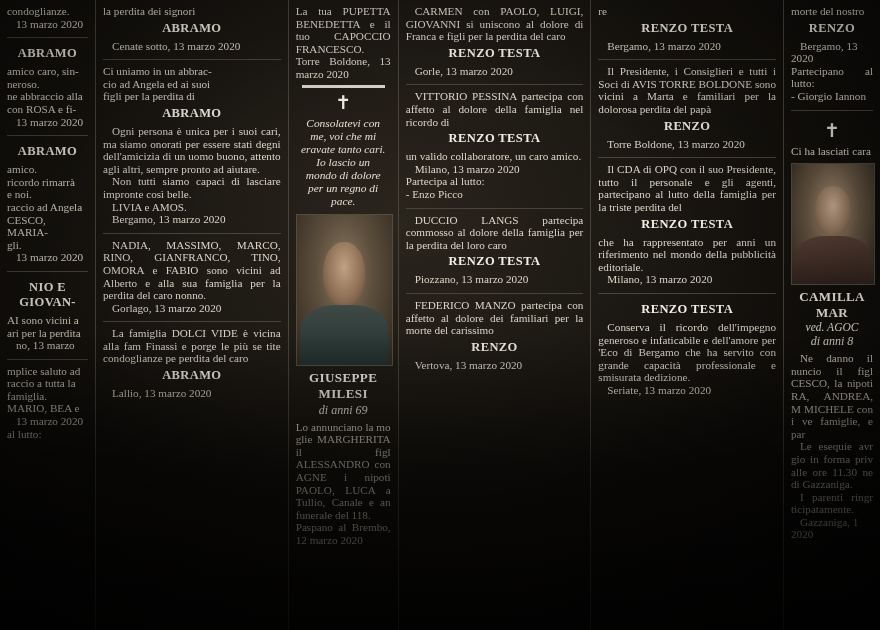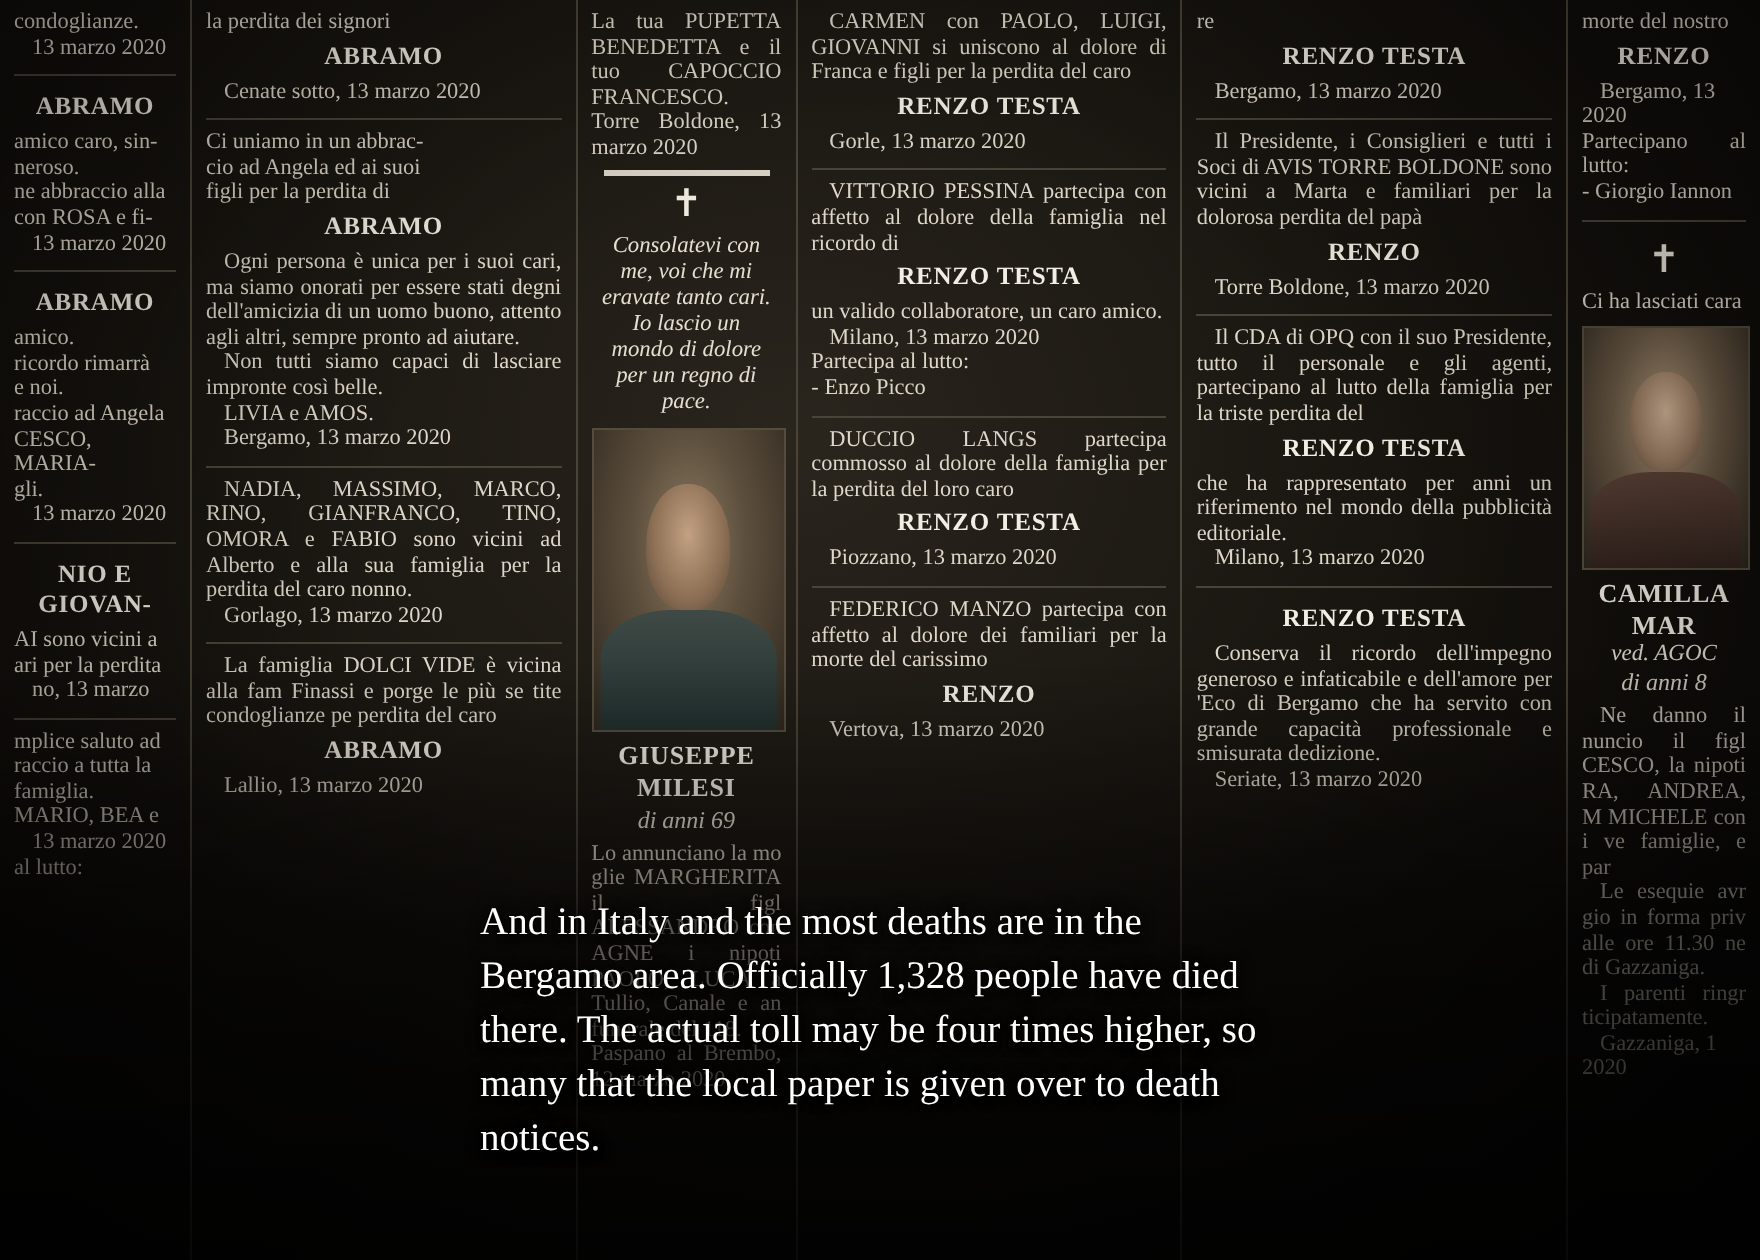--- a/index.html
+++ b/index.html
@@ -350,14 +350,13 @@
         <div class="body ind">I parenti ringr ticipatamente.</div>
         <div class="date">Gazzaniga, 1 2020</div>
       </div>
     </div>
 
   </div>
 
   <div id="vignette"></div>
   <div id="shade"></div>
 
-  <div id="caption">And in Italy and the most deaths are in the Bergamo area. Officially 1,328 people have died there. The actual toll may be four times higher, so many that the local paper is given over to death notices.</div>
 </div>
 
 </body></html>

